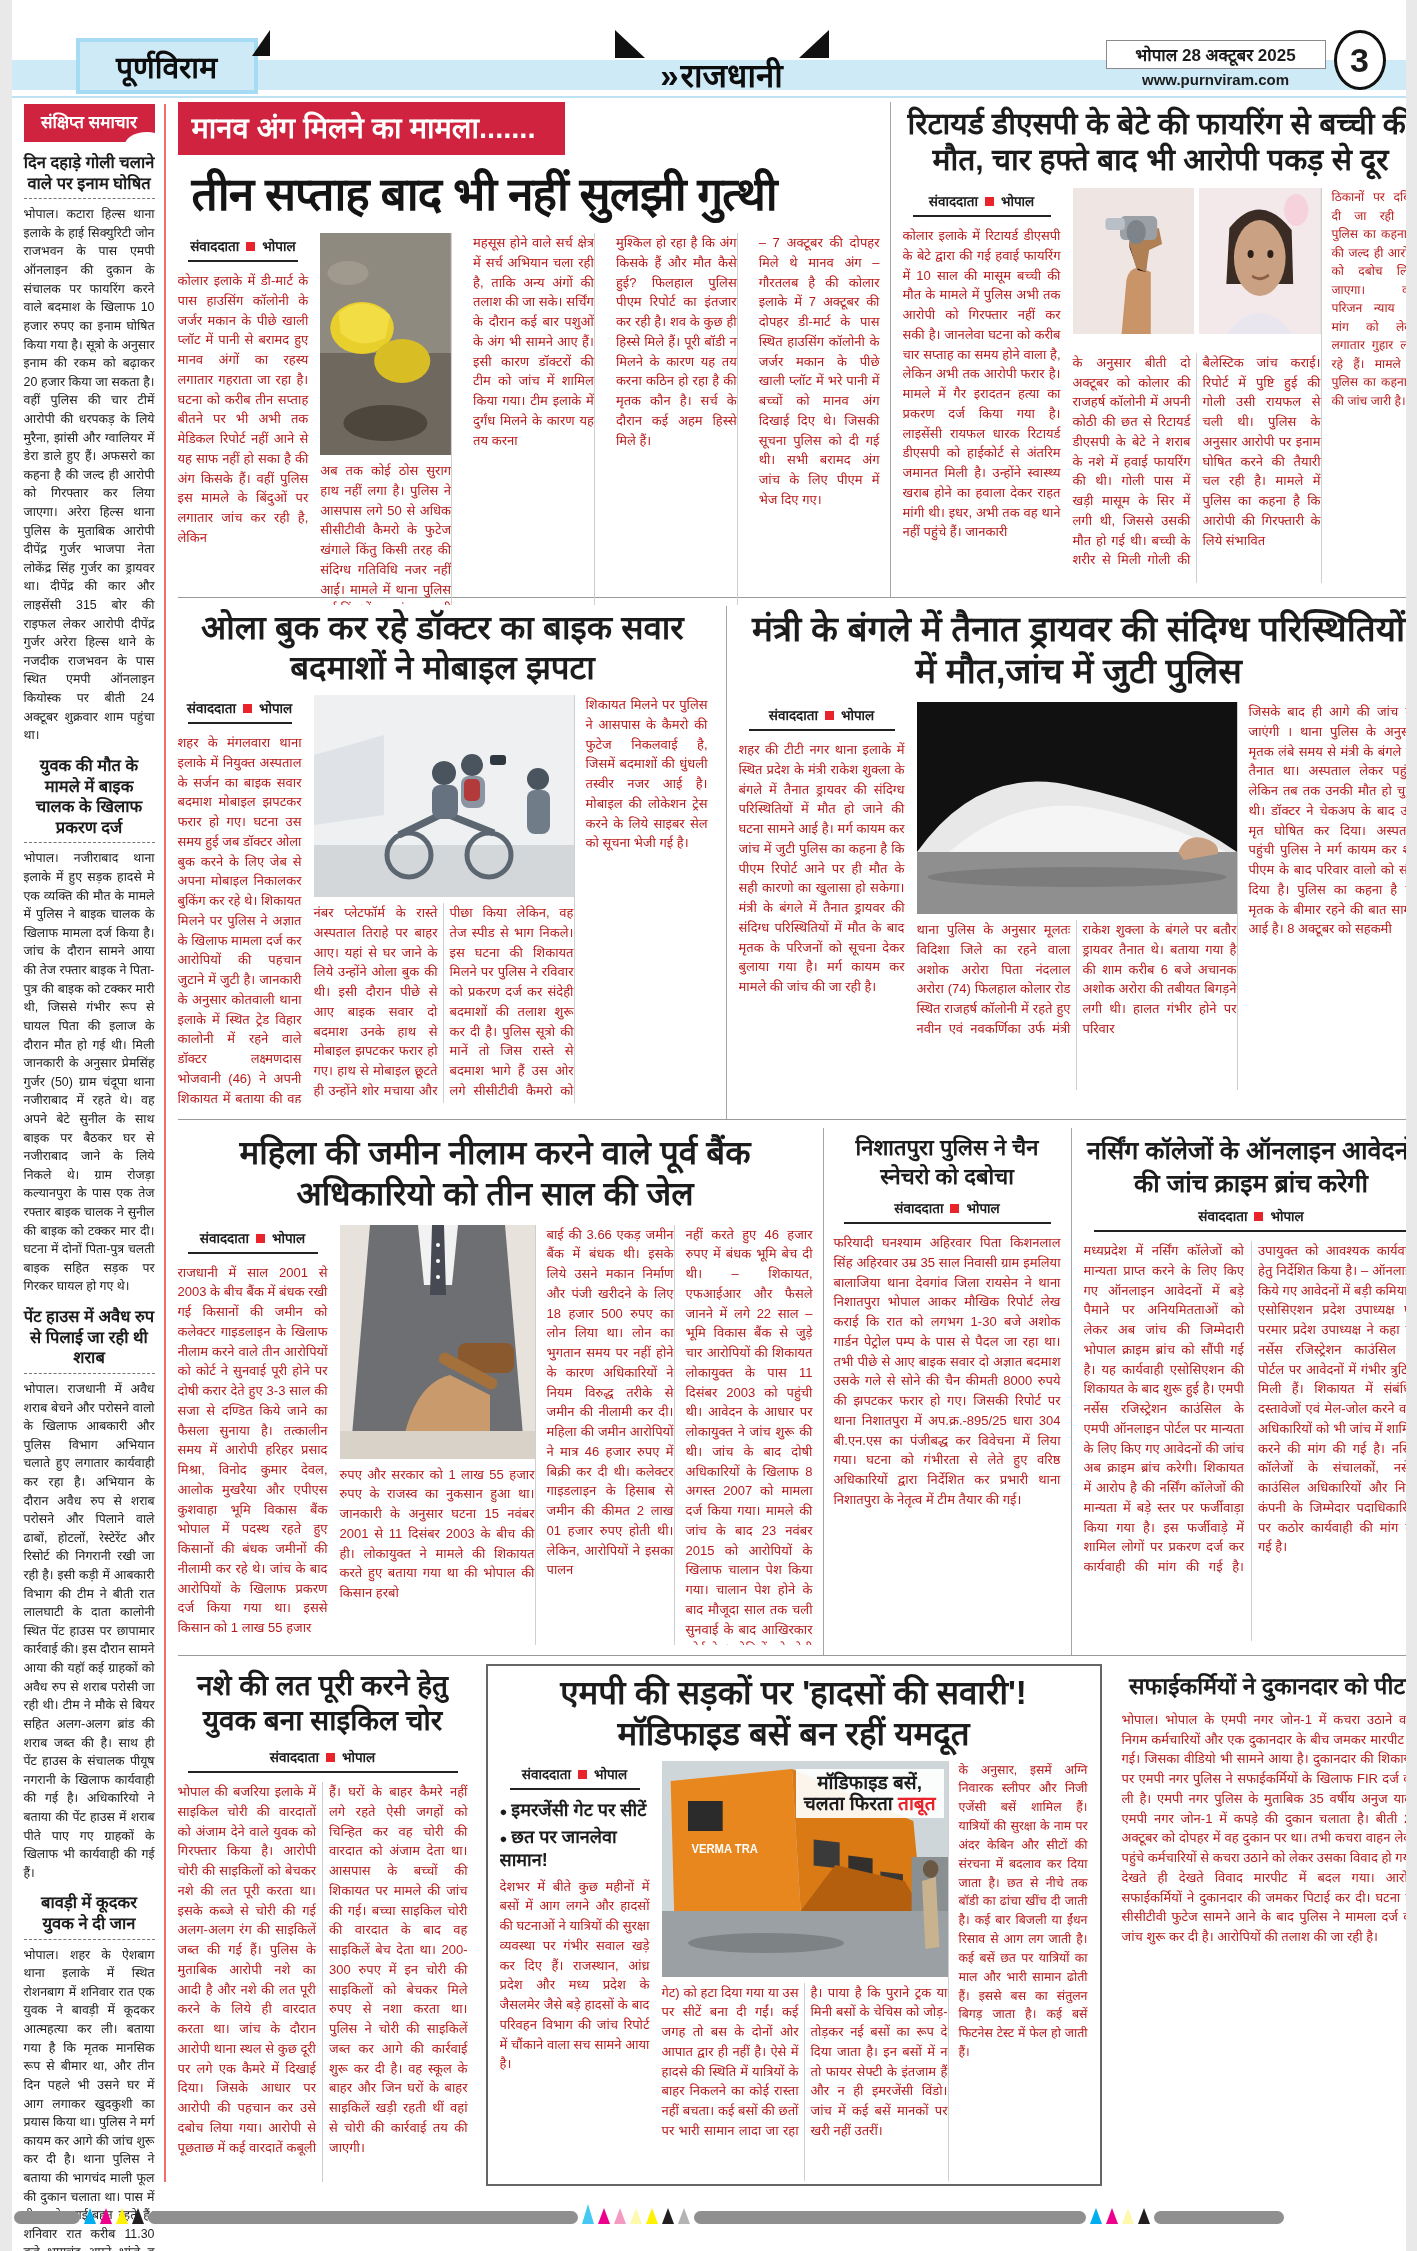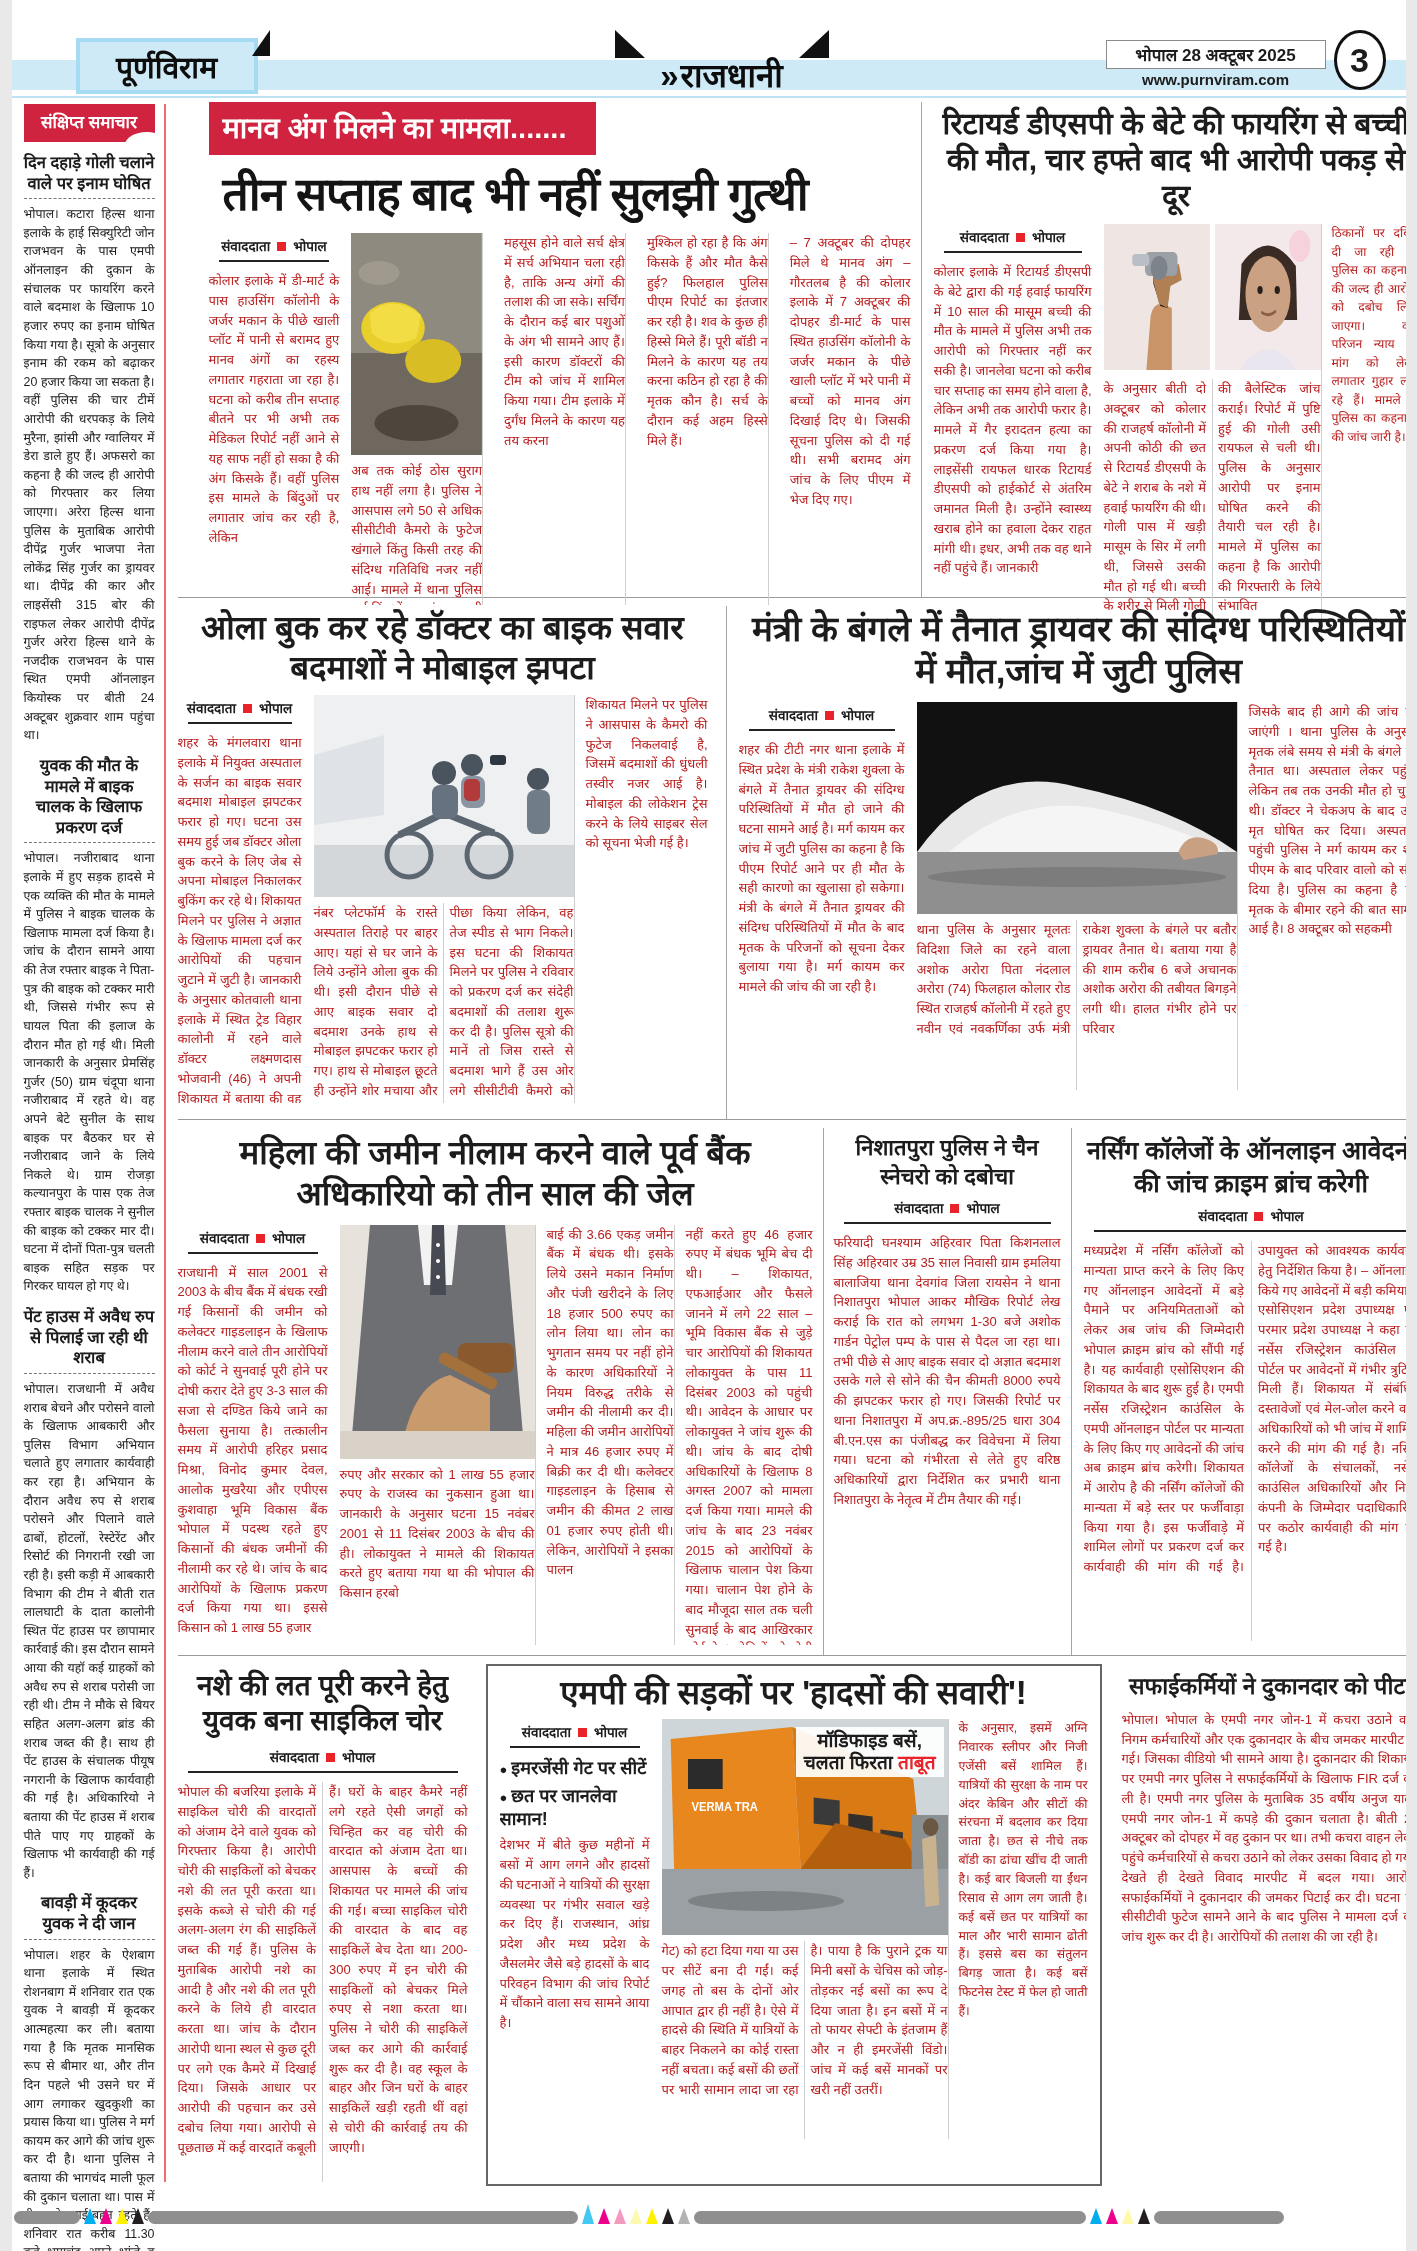--- a/index.html
+++ b/index.html
@@ -46,21 +46,21 @@
 
   
   .band { position:absolute; left:166px; width:1241px; display:flex; }
   .band-a { top:102px;  height:496px; border-bottom:1px solid #9a9a9a; }
   .band-b { top:606px;  height:514px; border-bottom:1px solid #9a9a9a;gap:8px; }
   .band-c { top:1128px; height:528px; border-bottom:1px solid #9a9a9a; }
   .band-d { top:1664px; height:522px; }
   .vdiv { border-left:1px solid #a5a5a5; }
 
   
-  .main-story { width:712px; padding-right:10px;margin-left:31px; }
+  .main-story { width:712px; padding-right:10px; }
   .kicker { display:inline-block; background:#d0233f; color:#fff; font-size:29px; font-weight:700; padding:5px 30px 9px 14px; }
   .main-headline { font-size:46px; font-weight:700; color:#141414; letter-spacing:-1px; padding:6px 0 10px 14px; }
   .ms-body { display:grid; grid-template-columns:repeat(5,1fr); grid-template-rows:228px auto; column-gap:12px; height:372px; overflow:hidden; }
   .ms-c1 { grid-column:1; grid-row:1/3; }
   .ms-photo { grid-column:2; grid-row:1; height:222px; }
   .ms-under { grid-column:2; grid-row:2; }
   .ms-c3 { grid-column:3; grid-row:1/3; } .ms-c4 { grid-column:4; grid-row:1/3; } .ms-c5 { grid-column:5; grid-row:1/3; }
   .ms-c3,.ms-c4,.ms-c5 { border-left:1px solid #cfcfcf; padding-left:21px; margin-left:-12px; }
 
   
@@ -362,20 +362,21 @@
       <div class="byline-rule"></div>
       <div class="cycle-cols body-txt">
         <span>भोपाल की बजरिया इलाके में साइकिल चोरी की वारदातों को अंजाम देने वाले युवक को गिरफ्तार किया है। आरोपी चोरी की साइकिलों को बेचकर नशे की लत पूरी करता था। इसके कब्जे से चोरी की गई अलग-अलग रंग की साइकिलें जब्त की गई हैं। पुलिस के मुताबिक आरोपी नशे का आदी है और नशे की लत पूरी करने के लिये ही वारदात करता था। जांच के दौरान आरोपी थाना स्थल से कुछ दूरी पर लगे एक कैमरे में दिखाई दिया। जिसके आधार पर आरोपी की पहचान कर उसे दबोच लिया गया। आरोपी से पूछताछ में कई वारदातें कबूली हैं।</span>
         <span>घरों के बाहर कैमरे नहीं लगे रहते ऐसी जगहों को चिन्हित कर वह चोरी की वारदात को अंजाम देता था। आसपास के बच्चों की शिकायत पर मामले की जांच की गई। बच्चा साइकिल चोरी की वारदात के बाद वह साइकिलें बेच देता था। 200-300 रुपए में इन चोरी की साइकिलों को बेचकर मिले रुपए से नशा करता था। पुलिस ने चोरी की साइकिलें जब्त कर आगे की कार्रवाई शुरू कर दी है। वह स्कूल के बाहर और जिन घरों के बाहर साइकिलें खड़ी रहती थीं वहां से चोरी की कार्रवाई तय की जाएगी।</span>
       </div>
     </div>
 
     <div class="bus-story">
       <div class="bus-headline">
         <div>एमपी की सड़कों पर 'हादसों की सवारी'!</div>
+        <div>मॉडिफाइड बसें बन रहीं यमदूत</div>
       </div>
       <div class="bus-body">
         <div class="bus-c1">
           <div class="byline"><span>संवाददाता</span><span class="sq"></span><span>भोपाल</span></div>
           <div class="byline-rule"></div>
           <div class="bullet-item">इमरजेंसी गेट पर सीटें</div>
           <div class="bullet-item">छत पर जानलेवा सामान!</div>
           <div class="body-txt">देशभर में बीते कुछ महीनों में बसों में आग लगने और हादसों की घटनाओं ने यात्रियों की सुरक्षा व्यवस्था पर गंभीर सवाल खड़े कर दिए हैं। राजस्थान, आंध्र प्रदेश और मध्य प्रदेश के जैसलमेर जैसे बड़े हादसों के बाद परिवहन विभाग की जांच रिपोर्ट में चौंकाने वाला सच सामने आया है।</div>
         </div>
         <div class="bus-photo photo">

